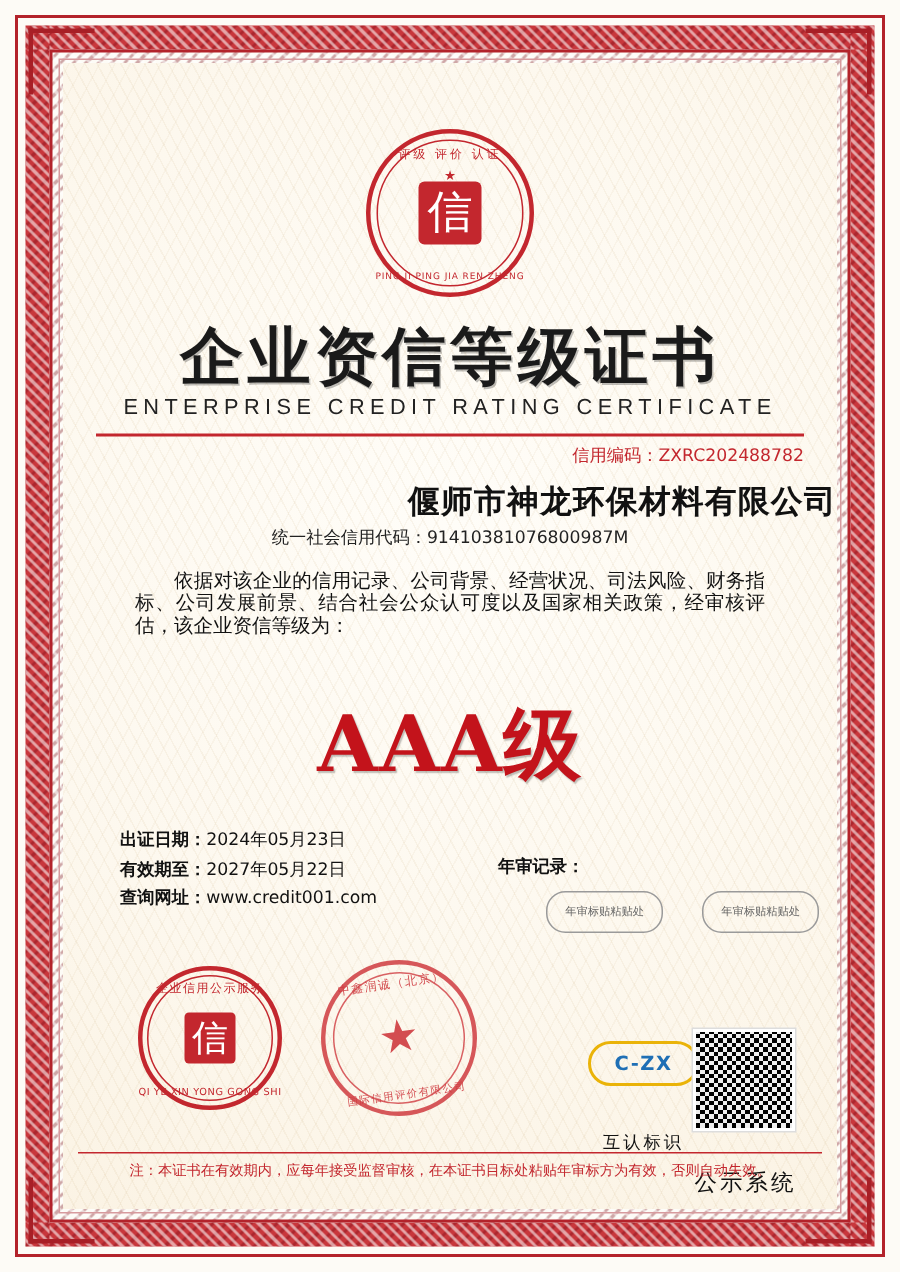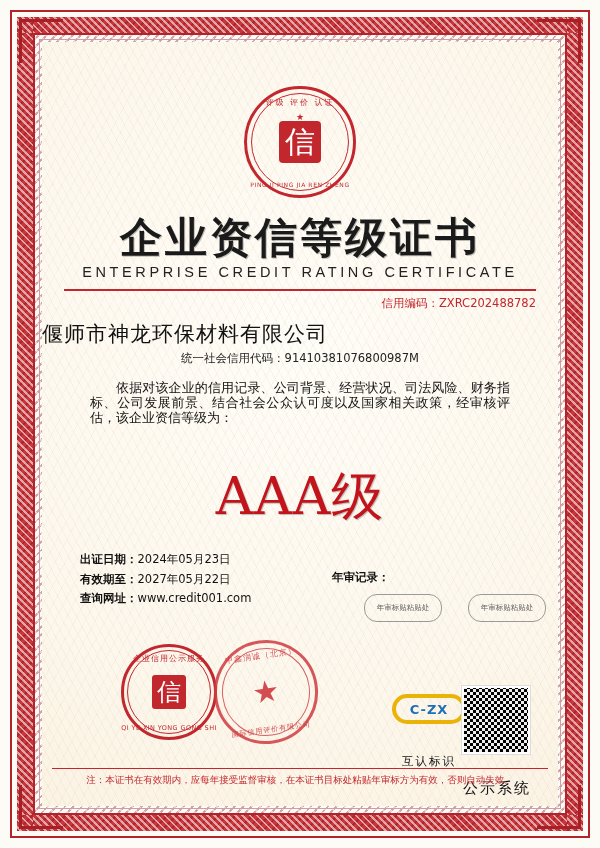--- a/index.html
+++ b/index.html
@@ -182,23 +182,23 @@
     font-family: "DejaVu Sans", sans-serif;
   }
   .credit-no .label { color: #c3272e; }
   .credit-no .value { color: #c3272e; }
 
   
   .company-name {
     position: absolute;
     left: 0; right: 0;
     top: 278px;
-    text-align: left;
-    font-family: "DejaVu Sans", sans-serif;
-    font-weight: normal;
+    text-align: right;
+    font-family: "DejaVu Sans", sans-serif;
+    font-weight: bold;
     font-size: 21px;
     letter-spacing: 1px;
     color: #111;
   }
   .company-code {
     position: absolute;
     left: 0; right: 0;
     top: 309px;
     text-align: center;
     font-size: 11.5px;
@@ -221,21 +221,21 @@
   }
 
   
   .grade {
     position: absolute;
     left: 0; right: 0;
     top: 420px;
     text-align: center;
     color: #c3131b;
     font-family: "DejaVu Serif", serif;
-    font-weight: normal;
+    font-weight: bold;
     font-size: 52px;
     letter-spacing: 1px;
     text-shadow: 1px 1px 1px rgba(0,0,0,.25);
   }
 
   
   .details {
     position: absolute;
     left: 38px;
     top: 508px;
@@ -282,21 +282,21 @@
     left: 20px;
     right: 14px;
     top: 600px;
     height: 118px;
   }
 
   
   .seal-round {
     position: absolute;
     left: 30px; top: 2px;
-    width: 96px; height: 96px; margin-left: 29px;
+    width: 96px; height: 96px;
   }
   .seal-round .ring  { position: absolute; inset: 0; border: 3px solid #c3272e; border-radius: 50%; }
   .seal-round .ring2 { position: absolute; inset: 6px; border: 1px solid #c3272e; border-radius: 50%; }
   .seal-round .mid {
     position: absolute; left: 50%; top: 50%;
     transform: translate(-50%,-50%);
     width: 34px; height: 34px;
     background: #c3272e; color: #fff;
     border-radius: 3px;
     font-size: 24px; line-height: 34px; text-align: center;
@@ -334,21 +334,21 @@
   .seal-oval .arc-b { bottom: 9px; font-size: 7px; }
 
   
   .logo-mutual {
     position: absolute;
     left: 330px; top: 52px;
     width: 74px; height: 30px;
   }
   .logo-mutual .badge {
     position: absolute; inset: 0;
-    border: 4px solid #eab308;
+    border: 2px solid #eab308;
     border-radius: 15px;
     color: #1f6fb5;
     font-size: 13px;
     font-weight: bold;
     letter-spacing: 1px;
     display: flex; align-items: center; justify-content: center;
     font-family: "DejaVu Sans", sans-serif;
   }
 
   

